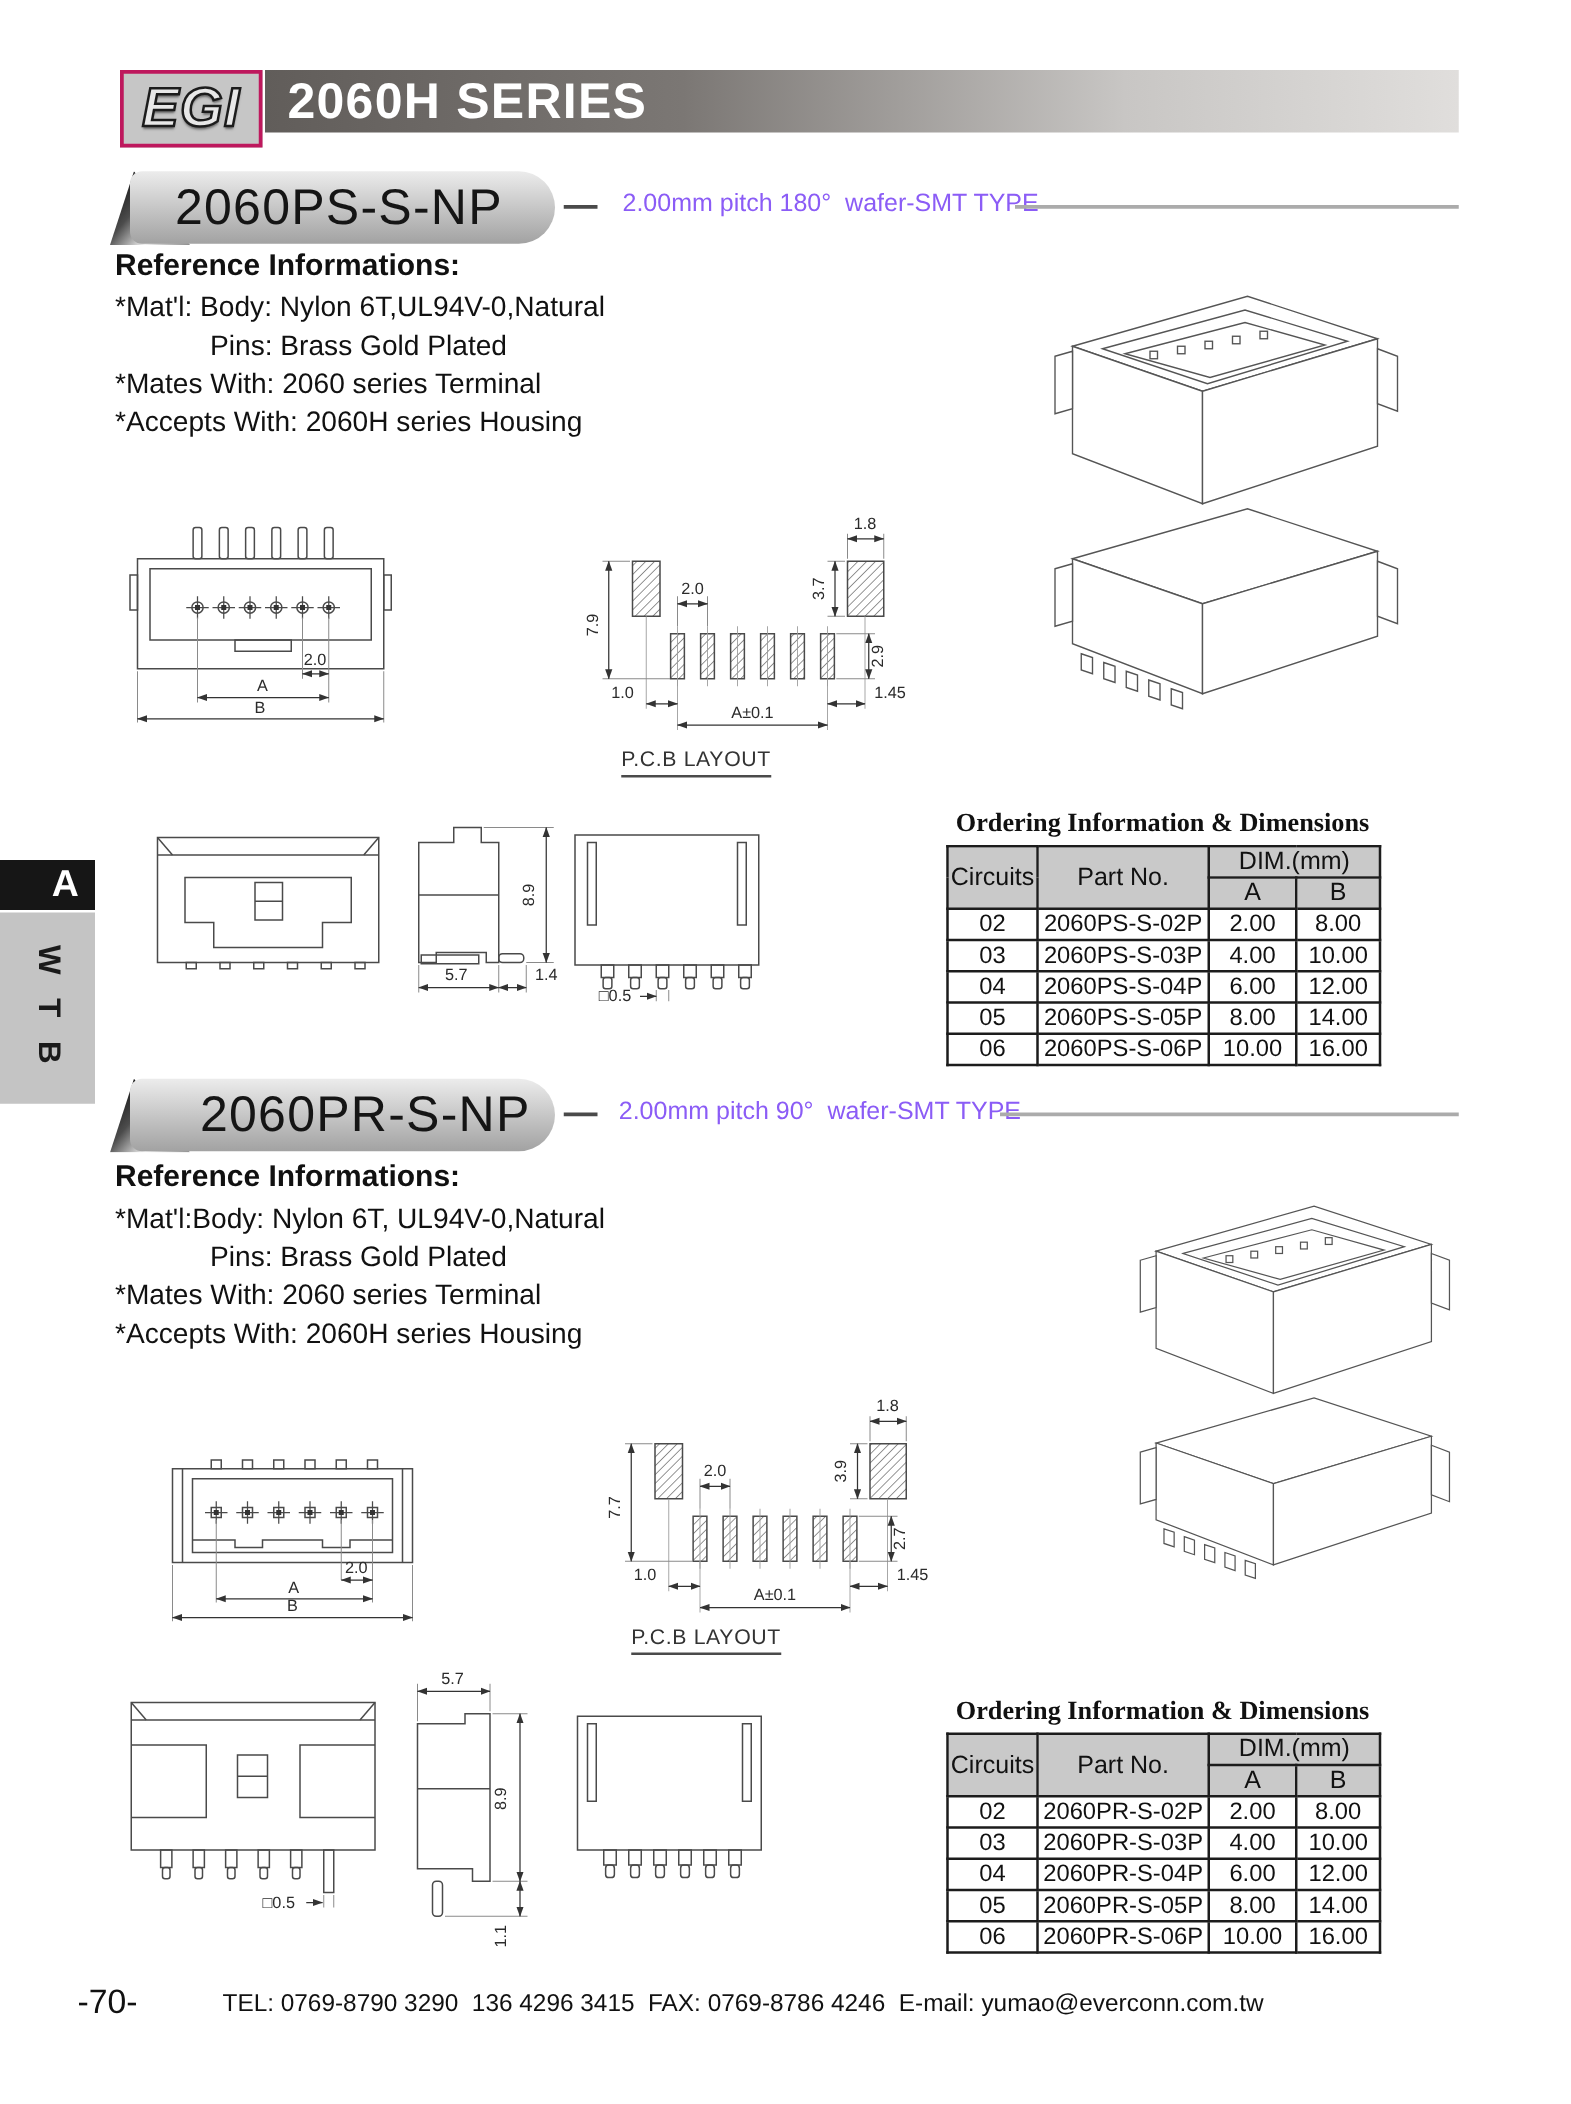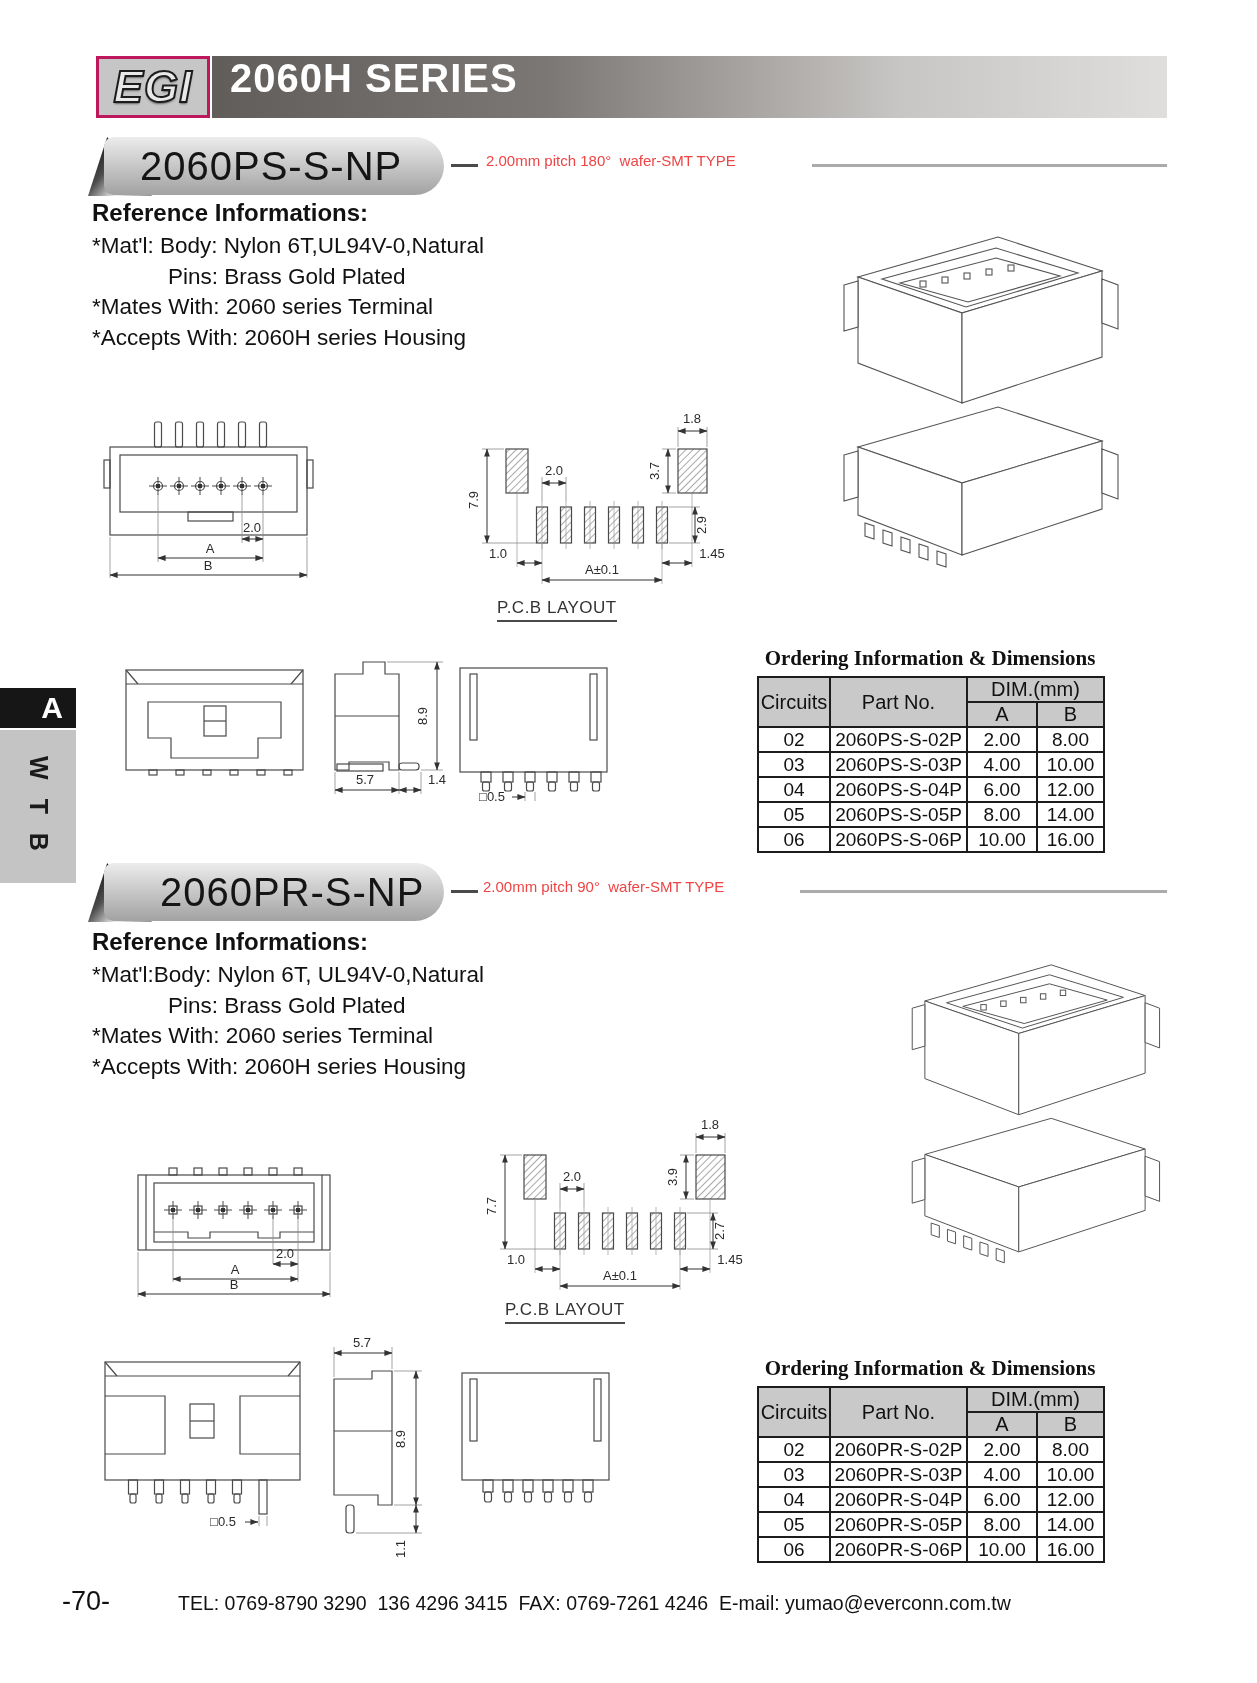--- a/index.html
+++ b/index.html
@@ -4,36 +4,36 @@
 <style>
   html,body{margin:0;padding:0;background:#888;}
   #page{position:relative;width:1257px;height:1683px;background:#fff;overflow:hidden;
         font-family:"Liberation Sans",sans-serif;color:#111;}
   .abs{position:absolute;}
   
   .logo-box{left:96px;top:56px;width:114px;height:62px;background:#c6c6c6;border:3px solid #be185d;
             display:flex;align-items:center;justify-content:center;box-sizing:border-box;}
   .logo-text{font-size:44px;font-weight:900;font-style:italic;letter-spacing:1px;color:#e8e8e8;
              -webkit-text-stroke:2px #1c1c1c;text-shadow:0 2px 2px #666;}
-  .series-bar{left:212px;top:56px;width:955px;height:62px;
+  .series-bar{left:212px;top:56px;width:955px;height:50px;
               background:linear-gradient(90deg,#615d5a 0%,#7b7774 35%,#c8c6c4 72%,#e0dedc 100%);
-              display:flex;justify-content:space-between;box-sizing:border-box;
+              display:flex;align-items:center;justify-content:space-between;box-sizing:border-box;
               padding:0 14px 0 18px;}
   .series-title{font-size:40px;font-weight:bold;color:#fff;letter-spacing:1px;}
   .series-sub{font-size:20px;color:#101010;}
   
   .tri{width:64px;height:59px;background:linear-gradient(130deg,#050505 5%,#4c4c4c 40%,#f2f2f2 68%,#8c8c8c 100%);
        clip-path:polygon(30% 0,100% 100%,0 100%);}
   .pill{width:340px;height:58px;border-radius:10px 30px 30px 10px;
         background:linear-gradient(180deg,#ececec 0%,#c3c3c3 55%,#a2a2a2 100%);
         display:flex;align-items:center;box-sizing:border-box;padding-left:56px;
         font-size:40px;color:#151515;letter-spacing:1px;}
   .dash{height:3px;background:#4a4a4a;}
   .rule{height:3px;background:#ababab;}
-  .pitch-label{font-size:15px;color:#ef4444;white-space:pre;}
+  .pitch-label{font-size:20px;color:#8b5cf6;white-space:pre;margin-left:12px;}
   
   .ref-title{font-size:24px;font-weight:bold;}
   .ref-lines{font-size:22.5px;line-height:30.5px;}
   .ref-lines .ind{padding-left:76px;}
   
   .tbl-title{width:346px;text-align:center;font-family:"Liberation Serif",serif;
              font-weight:bold;font-size:21px;}
   table.ord{border-collapse:collapse;table-layout:fixed;width:346px;font-size:19px;}
   table.ord th,table.ord td{border:2px solid #1c1c1c;text-align:center;padding:0;height:23px;
                             overflow:hidden;white-space:nowrap;}
@@ -633,15 +633,15 @@
       <tr>
           <td>06</td>
           <td>2060PR-S-06P</td>
           <td>10.00</td>
           <td>16.00</td>
         </tr>
     </tbody>
   </table>
 
   <div class="abs page-num" style="left:62px;top:1586px;">-70-</div>
-  <div class="abs contact" style="left:178px;top:1592px;">TEL: 0769-8790 3290  136 4296 3415  FAX: 0769-7261 4246  E-mail: yumao@everconn.com.tw</div>
+  <div class="abs contact" style="left:178px;top:1592px;">TEL: 0769-8790 3290  136 4296 3415  FAX: 0769-8786 4246  E-mail: yumao@everconn.com.tw</div>
 
 </div>
 
 </body></html>

